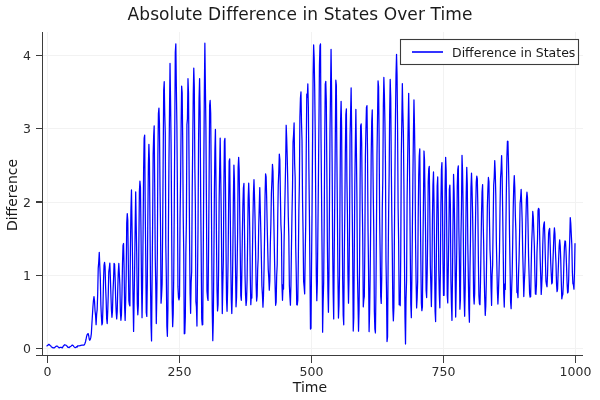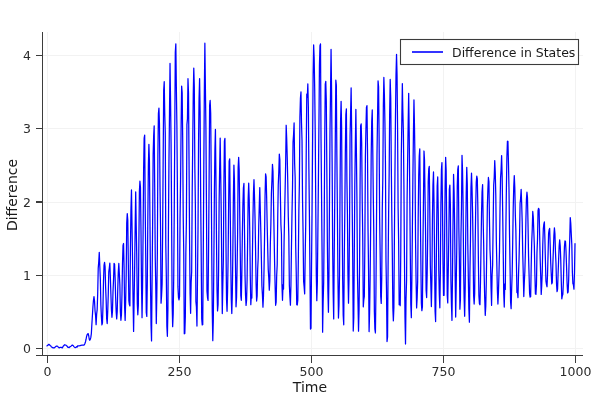--- a/index.html
+++ b/index.html
@@ -74,20 +74,21 @@
   }
   #legend-swatch {
     stroke-width: 1.6;
   }
 </style>
 </head>
 <body>
 
 <div id="app">
 
+  <div id="chart-title">Absolute Difference in States Over Time</div>
 
   <svg id="plot-svg" width="600" height="400">
 
     <g id="gridlines">
         <line class="gridline" x1="43" x2="583" y1="348.5" y2="348.5"></line>
         <line class="gridline" x1="43" x2="583" y1="275.25" y2="275.25"></line>
         <line class="gridline" x1="43" x2="583" y1="202" y2="202"></line>
         <line class="gridline" x1="43" x2="583" y1="128.75" y2="128.75"></line>
         <line class="gridline" x1="43" x2="583" y1="55.5" y2="55.5"></line>
         <line class="gridline" y1="32" y2="355" x1="47.5" x2="47.5"></line>

